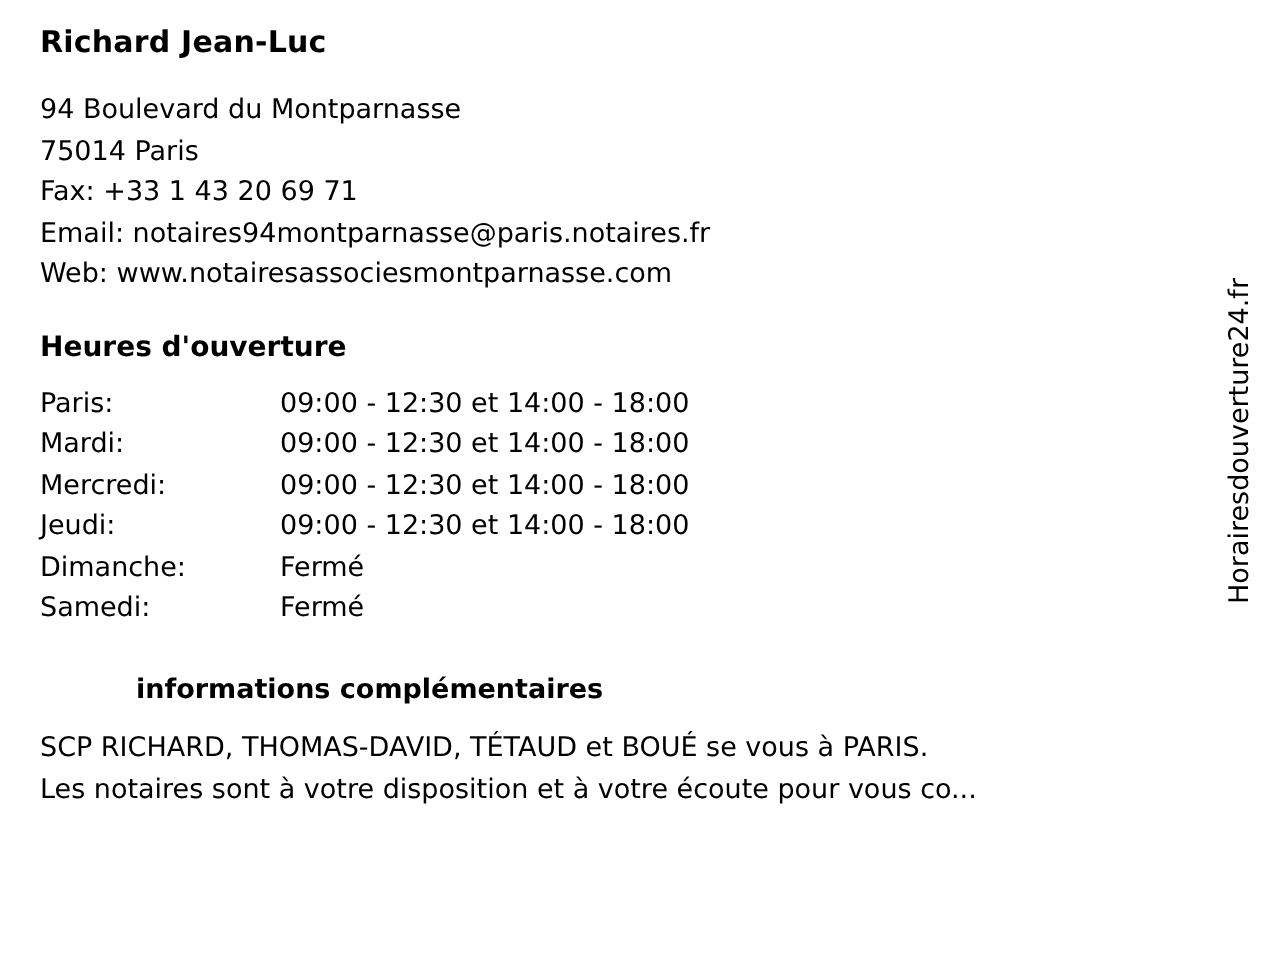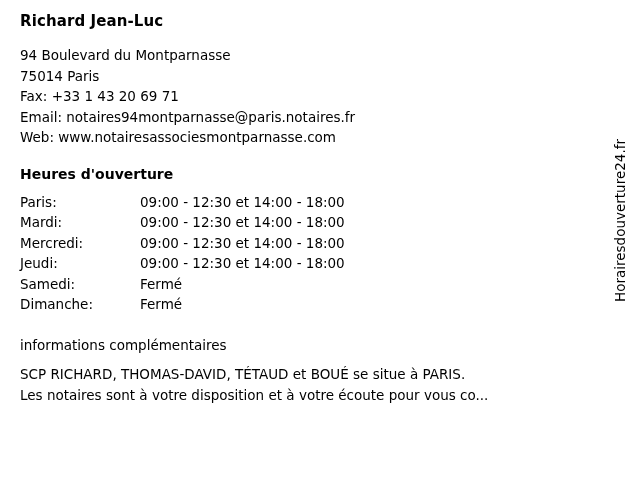--- a/index.html
+++ b/index.html
@@ -61,23 +61,24 @@
   td.day {
     width: 120px;
     padding-right: 4px;
   }
   td.time {
     padding-left: 0;
     margin-top: 47px;
   }
   .extra-title {
     font-size: 13.5px;
-    font-weight: normal;
+    font-weight: bold;
     margin-top: 22px;
     margin-bottom: 11px;
+    margin-left: 48px;
   }
   .extra-text {
     font-size: 13.5px;
     line-height: 21px;
   }
   .extra-text div {
     white-space: nowrap;
   }
   .vertical-url {
     position: absolute;
@@ -123,34 +124,34 @@
         </tr>
         <tr>
           <td class="day">Mercredi:</td>
           <td class="time">09:00 - 12:30 et 14:00 - 18:00</td>
         </tr>
         <tr>
           <td class="day">Jeudi:</td>
           <td class="time">09:00 - 12:30 et 14:00 - 18:00</td>
         </tr>
         <tr>
-          <td class="day">Samedi:</td>
+          <td class="day">Dimanche:</td>
           <td class="time">Fermé</td>
         </tr>
         <tr>
-          <td class="day">Dimanche:</td>
+          <td class="day">Samedi:</td>
           <td class="time">Fermé</td>
         </tr>
       </tbody>
     </table>
 
     <div class="extra-title">informations complémentaires</div>
 
     <div class="extra-text">
-      <div>SCP RICHARD, THOMAS-DAVID, TÉTAUD et BOUÉ se situe à PARIS.</div>
+      <div>SCP RICHARD, THOMAS-DAVID, TÉTAUD et BOUÉ se vous à PARIS.</div>
       <div>Les notaires sont à votre disposition et à votre écoute pour vous co...</div>
     </div>
 
   </div>
 
   <div class="vertical-url">Horairesdouverture24.fr</div>
 
 </div>
 
 </body></html>

